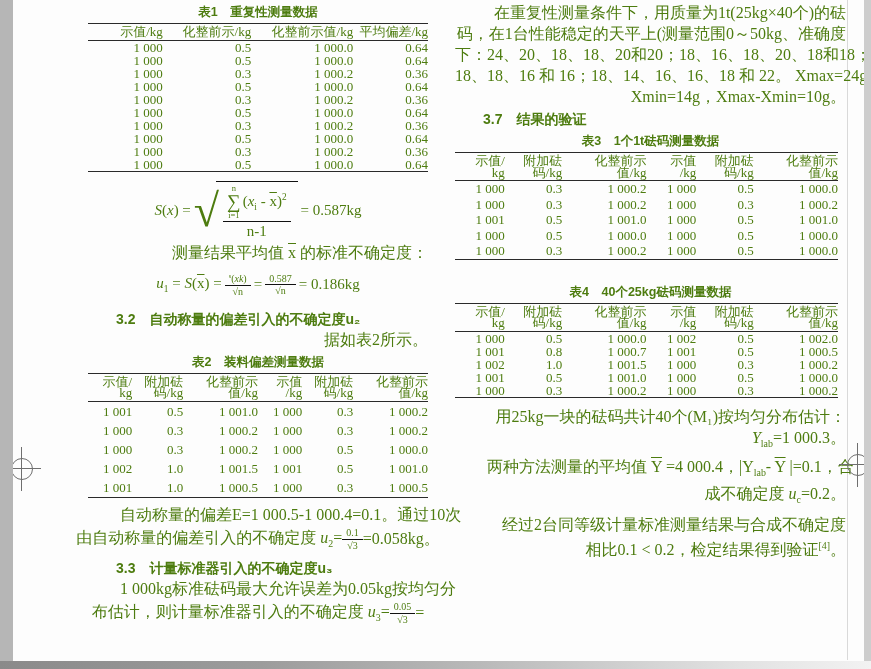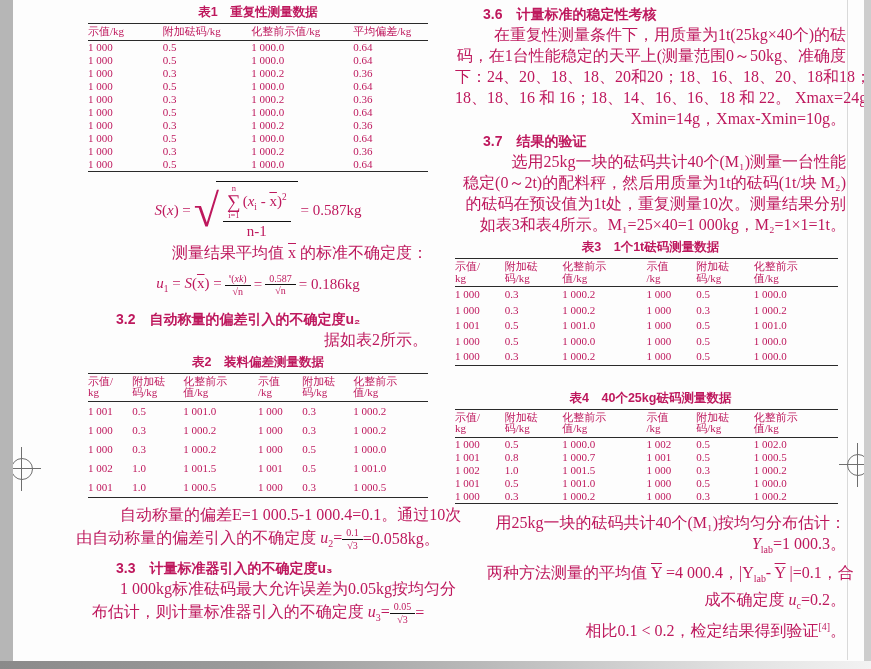--- a/index.html
+++ b/index.html
@@ -1,17 +1,17 @@
 <!DOCTYPE html>
 <html><head>
 <meta charset="utf-8">
 <style>
   html,body{margin:0;padding:0;background:#777;}
   #page{position:relative;width:871px;height:669px;background:#fdfdfd;overflow:hidden;
-        font-family:"Liberation Serif","DejaVu Serif",serif;color:#be185d;}
+        font-family:"Liberation Serif","DejaVu Serif",serif;color:#4d7c0f;}
   
   .strip-left{position:absolute;left:0;top:0;width:13px;height:669px;background:#b6b6b6;}
   .strip-right{position:absolute;left:864px;top:0;width:7px;height:669px;background:#cdcdcd;}
   .strip-bottom{position:absolute;left:0;top:661px;width:871px;height:8px;
         background:linear-gradient(90deg,#8a8a8a 0%,#9c9c9c 30%,#b9b9b9 55%,#e2e2e2 85%,#f2f2f2 100%);}
   .edge-line{position:absolute;left:847px;top:0;width:1px;height:660px;background:#d9d9d9;}
   
   .reg{position:absolute;width:22px;height:22px;}
   .reg-c{position:absolute;left:0;top:0;right:0;bottom:0;border:1.2px solid #6f6f6f;border-radius:50%;}
   .reg-v{position:absolute;left:10.4px;top:-11px;height:44px;width:1px;background:#6f6f6f;}
@@ -21,21 +21,21 @@
   #left-col{left:88px;width:340px;}
   #right-col{left:455px;width:391px;}
   
   .tline{font-size:16px;line-height:21px;white-space:nowrap;text-align:right;}
   .sec{font-family:"Liberation Sans","DejaVu Sans",sans-serif;font-weight:700;
        font-size:14px;line-height:20px;white-space:nowrap;}
   .tbl-title{font-family:"Liberation Sans","DejaVu Sans",sans-serif;font-weight:700;
        font-size:12.5px;line-height:17px;text-align:center;}
   
   table{border-collapse:collapse;width:100%;table-layout:fixed;}
-  .dtable{font-size:11px;text-align:left;border-top:1.5px solid #2a2a2a;border-bottom:1.5px solid #2a2a2a;}
+  .dtable{font-size:13px;text-align:right;border-top:1.5px solid #2a2a2a;border-bottom:1.5px solid #2a2a2a;}
   .dtable thead tr{border-bottom:1px solid #2a2a2a;}
   .dtable th{font-weight:normal;padding:2px 0;line-height:11.5px;}
   .dtable td{padding:0;}
   .t1 td{line-height:13px;}
   .t2 td{line-height:19px;}
   .t3 td{line-height:15.5px;}
   .t4 td{line-height:13px;}
   
   .fblock{display:flex;align-items:center;justify-content:center;font-size:15px;gap:3px;}
   .seg-i{font-style:italic;}
@@ -74,21 +74,21 @@
           <col style="width:26%">
           <col style="width:30%">
           <col style="width:22%">
         </colgroup>
       <thead>
           <tr>
             <th>
               <div>示值/kg</div>
             </th>
             <th>
-              <div>附加砝码/kg</div>
+              <div>化整前示/kg</div>
             </th>
             <th>
               <div>化整前示值/kg</div>
             </th>
             <th>
               <div>平均偏差/kg</div>
             </th>
           </tr>
         </thead>
       <tbody>
@@ -298,36 +298,29 @@
       <span class="ifrac">
         <span class="fn2">0.05</span>
         <span class="fd2">√3</span>
       </span>
       <span> =</span>
     </div>
   </div>
 
   <div id="right-col" class="col">
 
-    <div class="sec mt2">　　3.6　计量标准的稳定性考核</div>
     <div>
         <div class="tline">　　在重复性测量条件下，用质量为1t(25kg×40个)的砝</div>
         <div class="tline">码，在1台性能稳定的天平上(测量范围0～50kg、准确度</div>
         <div class="tline">下：24、20、18、18、20和20；18、16、18、20、18和18；22、20、</div>
         <div class="tline">18、18、16 和 16；18、14、16、16、18 和 22。 Xmax=24g，</div>
         <div class="tline">Xmin=14g，Xmax-Xmin=10g。</div>
       </div>
 
     <div class="sec mt2">　　3.7　结果的验证</div>
-    <div>
-        <div class="tline">　　选用25kg一块的砝码共计40个(M₁)测量一台性能</div>
-        <div class="tline">稳定(0～2t)的配料秤，然后用质量为1t的砝码(1t/块 M₂)</div>
-        <div class="tline">的砝码在预设值为1t处，重复测量10次。测量结果分别</div>
-        <div class="tline">如表3和表4所示。M₁=25×40=1 000kg，M₂=1×1=1t。</div>
-      </div>
 
     <div class="tbl-title mt4">表3　1个1t砝码测量数据</div>
     <table class="dtable t3 mt2" style="width:383px;">
       <colgroup>
           <col style="width:13%">
           <col style="width:15%">
           <col style="width:22%">
           <col style="width:13%">
           <col style="width:15%">
           <col style="width:22%">
@@ -483,20 +476,21 @@
             <td>0.3</td>
             <td>1 000.2</td>
           </tr>
         </tbody>
     </table>
 
     <div class="tline mt8">　　用25kg一块的砝码共计40个(M₁)按均匀分布估计：</div>
     <div class="tline"><span class="seg-i">Y</span><span class="seg-sub">lab</span><span class="seg-t">=1 000.3。</span></div>
     <div class="tline mt2"><span class="seg-t">　　两种方法测量的平均值 </span><span class="seg-ol">Y</span><span class="seg-t"> =4 000.4，|Y</span><span class="seg-sub">lab</span><span class="seg-t">- </span><span class="seg-ol">Y</span><span class="seg-t"> |=0.1，合</span></div>
     <div class="tline"><span class="seg-t">成不确定度 </span><span class="seg-i">u</span><span class="seg-sub">c</span><span class="seg-t">=0.2。</span></div>
+    <div class="tline mt4">　　经过2台同等级计量标准测量结果与合成不确定度</div>
     <div class="tline"><span class="seg-t">相比0.1 &lt; 0.2，检定结果得到验证</span><span class="seg-sup">[4]</span><span class="seg-t">。</span></div>
 
   </div>
 
   <div class="reg" style="left:11px;top:458px;">
     <span class="reg-v"></span>
     <span class="reg-h"></span>
     <span class="reg-c"></span>
   </div>
   <div class="reg" style="left:847px;top:454px;">

